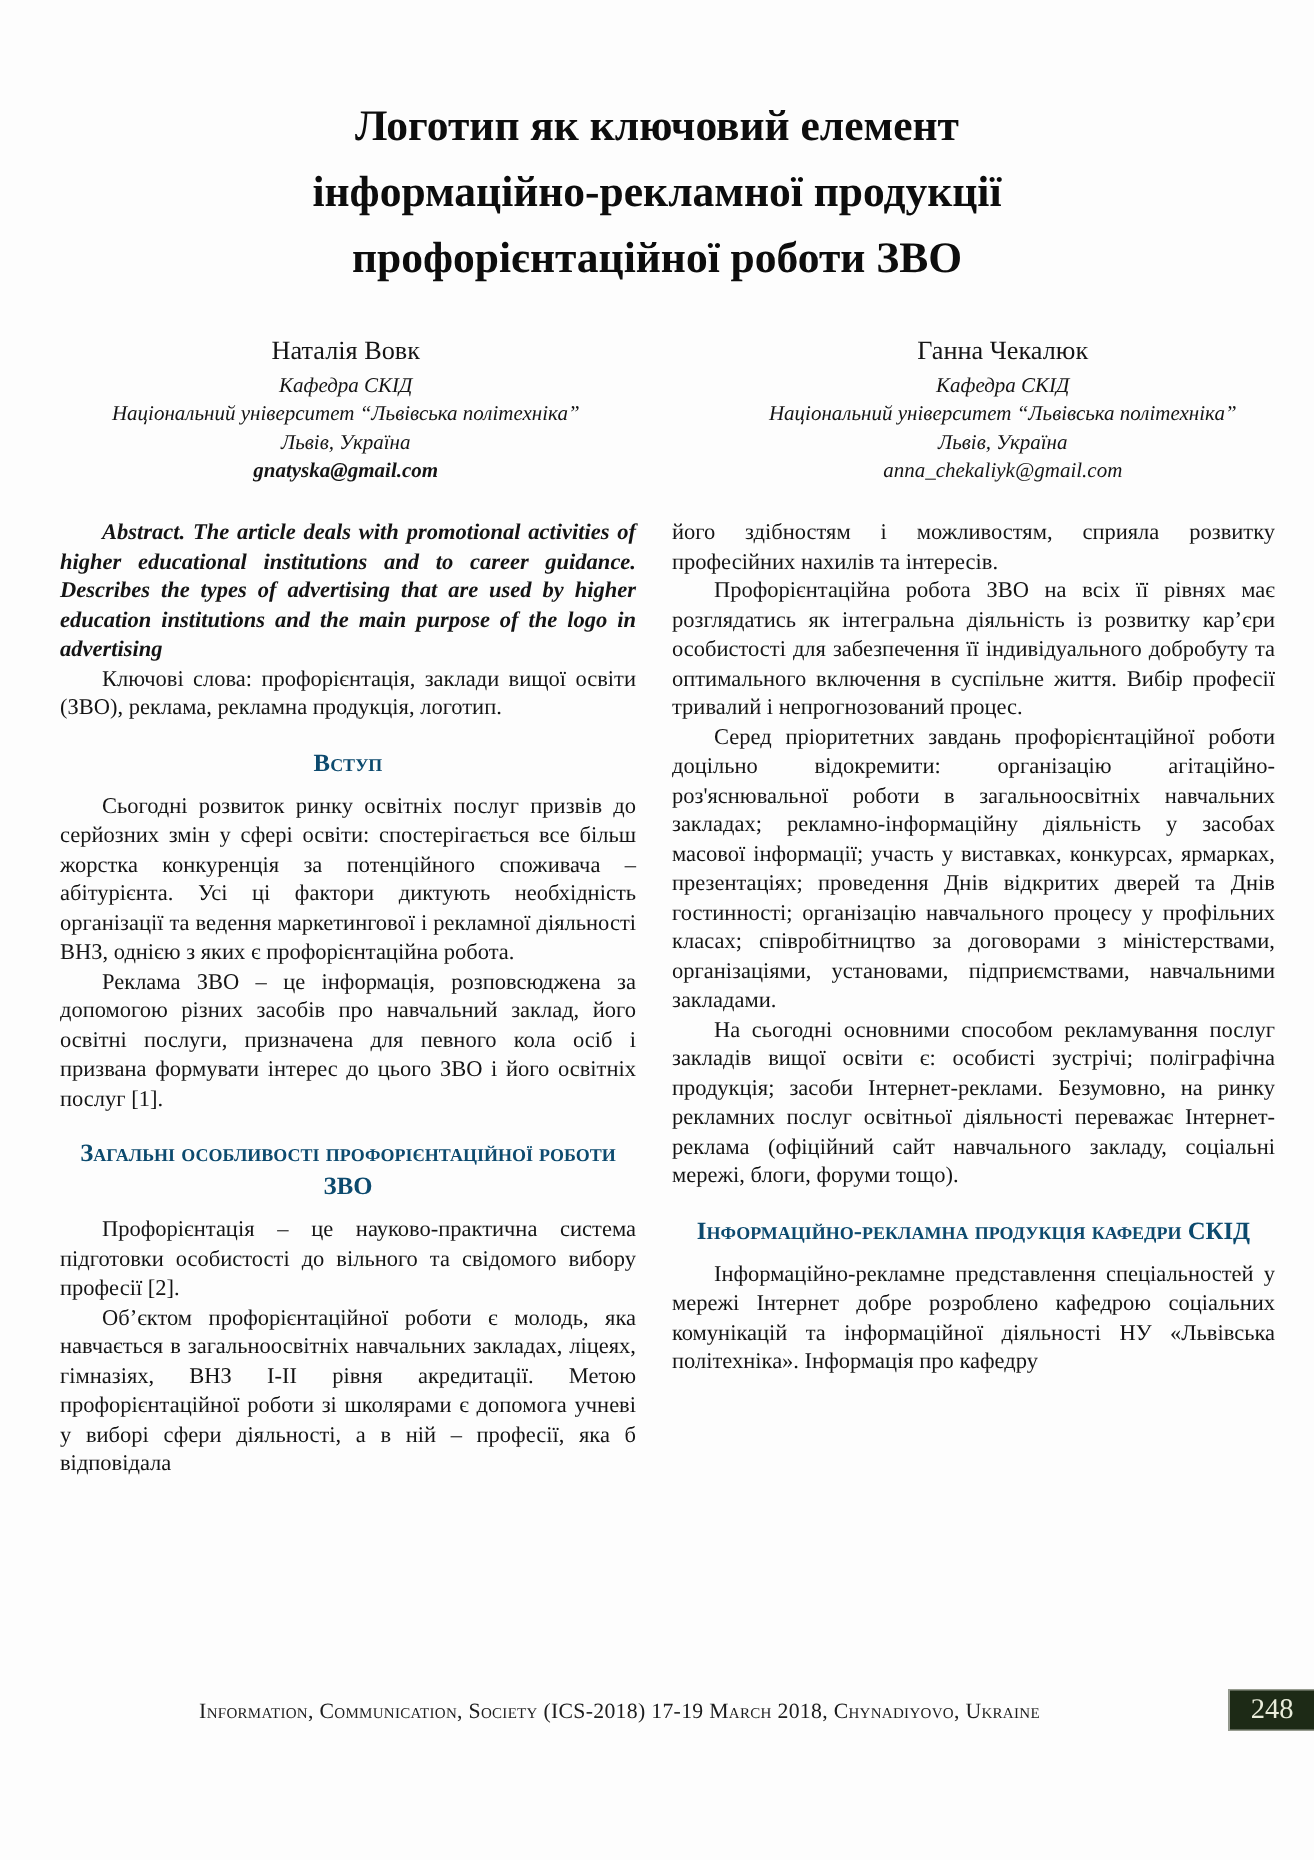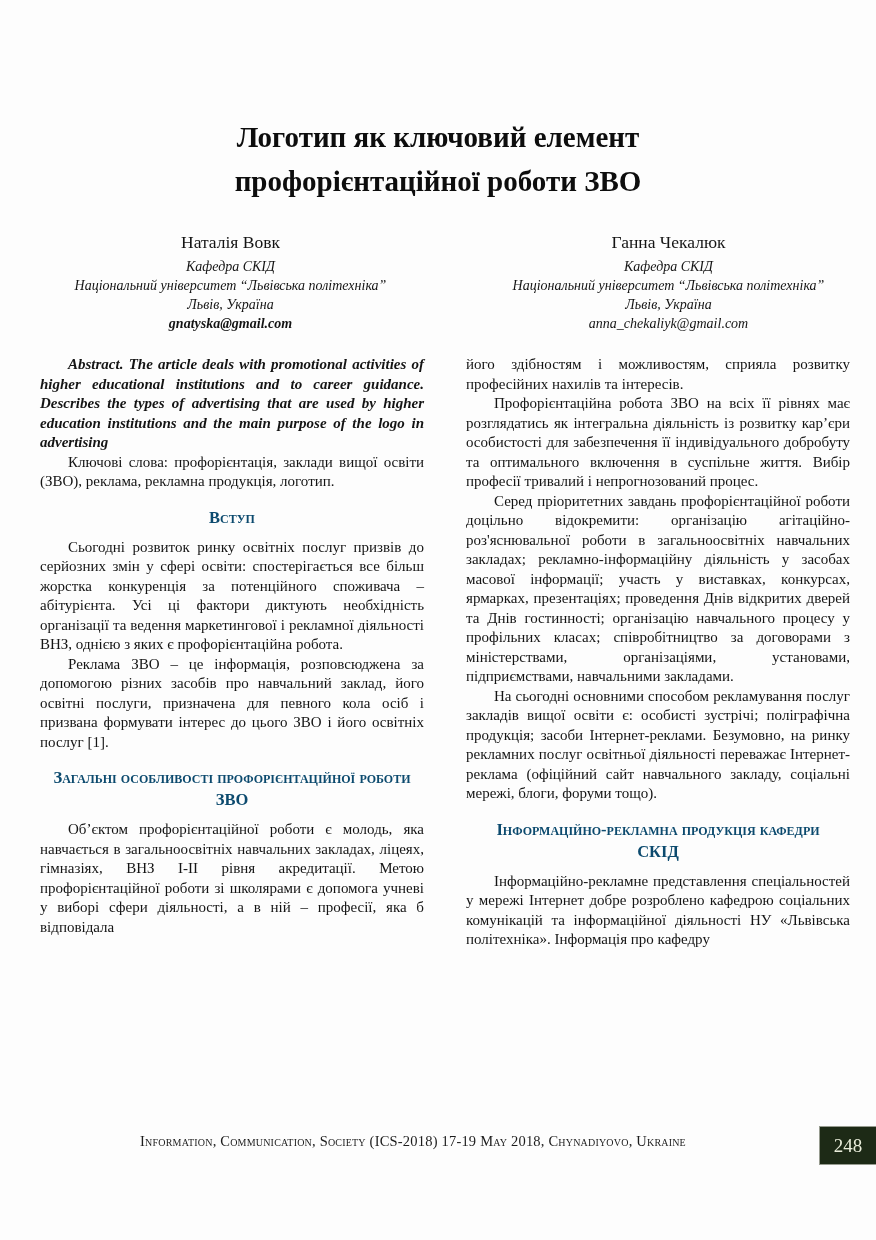--- a/index.html
+++ b/index.html
@@ -6,38 +6,38 @@
   .paper {
     position:relative;
     width:876px; height:1240px;
     background:#fdfdfd;
     font-family:"Liberation Serif", serif;
     color:#141414;
     overflow:hidden;
     box-sizing:border-box;
   }
   .title {
-    padding-top:115px;
+    padding-top:62px;
     text-align:center;
     font-weight:bold;
     font-size:29px;
     line-height:44px;
     color:#0d0d0d;
   }
   .title div { white-space:nowrap; }
   .authors { display:flex; margin-top:28px; }
   .author { width:50%; text-align:center;padding-left:23px; }
   .author .name { font-size:17.5px; line-height:22px; margin-bottom:4px; }
   .author .affil { font-style:italic; font-size:14px; line-height:19px; }
   .author .email { font-size:14px; line-height:19px; font-style:italic; }
   .author.first .email { font-weight:bold; }
   .columns {
     display:flex;
     margin:22px 26px 0 40px;
-    gap:42px;
+    gap:24px;
   }
   .col-left { width:384px; flex:none; }
   .col-right { flex:1; }
   p.body {
     font-size:15px;
     line-height:19.5px;
     text-align:justify;
     text-indent:28px;
     margin:0;
   }
@@ -58,21 +58,21 @@
     left:60px; right:110px; top:1133px;
     text-align:center;
     font-variant:small-caps;
     font-size:14.5px;
     letter-spacing:0.2px;
     color:#1c1c1c;
   }
   .page-badge {
     position:absolute;
     right:0; top:1126px;
-    width:57px; height:39px;
+    width:57px; height:28px;
     box-sizing:border-box;
     border:1px solid #979c90;
     border-right:none;
     display:flex; align-items:center; justify-content:center;
     font-size:19px;
   }
   .watermark {
     position:absolute;
     left:0; right:0; top:1240px;
     text-align:center;
@@ -81,20 +81,21 @@
     color:#9e9e9e;
   }
 </style>
 </head>
 <body>
 
 <div class="paper">
 
   <div class="title">
     <div>Логотип як ключовий елемент</div>
+    <div>інформаційно-рекламної продукції</div>
     <div>профорієнтаційної роботи ЗВО</div>
   </div>
 
   <div class="authors">
     <div class="author first">
       <div class="name">Наталія Вовк</div>
       <div class="affil">Кафедра СКІД</div>
       <div class="affil">Національний університет “Львівська політехніка”</div>
       <div class="affil">Львів, Україна</div>
       <div class="email">gnatyska@gmail.com</div>
@@ -110,33 +111,34 @@
 
   <div class="columns">
 
     <div class="col-left">
       <p class="body abstract">Abstract. The article deals with promotional activities of higher educational institutions and to career guidance. Describes the types of advertising that are used by higher education institutions and the main purpose of the logo in advertising</p>
       <p class="body keywords">Ключові слова: профорієнтація, заклади вищої освіти (ЗВО), реклама, рекламна продукція, логотип.</p>
       <div class="sec-heading">Вступ</div>
       <p class="body">Сьогодні розвиток ринку освітніх послуг призвів до серйозних змін у сфері освіти: спостерігається все більш жорстка конкуренція за потенційного споживача – абітурієнта. Усі ці фактори диктують необхідність організації та ведення маркетингової і рекламної діяльності ВНЗ, однією з яких є профорієнтаційна робота.</p>
       <p class="body">Реклама ЗВО – це інформація, розповсюджена за допомогою різних засобів про навчальний заклад, його освітні послуги, призначена для певного кола осіб і призвана формувати інтерес до цього ЗВО і його освітніх послуг [1].</p>
       <div class="sec-heading">Загальні особливості профорієнтаційної роботи ЗВО</div>
+      <p class="body">Профорієнтація – це науково-практична система підготовки особистості до вільного та свідомого вибору професії [2].</p>
       <p class="body">Об’єктом профорієнтаційної роботи є молодь, яка навчається в загальноосвітніх навчальних закладах, ліцеях, гімназіях, ВНЗ І-ІІ рівня акредитації.  Метою профорієнтаційної роботи зі школярами є допомога учневі у виборі сфери діяльності, а в ній – професії, яка б відповідала</p>
     </div>
 
     <div class="col-right">
       <p class="body noindent">його здібностям і можливостям, сприяла розвитку професійних нахилів та інтересів.</p>
       <p class="body">Профорієнтаційна робота ЗВО на всіх її рівнях має розглядатись як інтегральна діяльність із розвитку кар’єри особистості для забезпечення її індивідуального добробуту та оптимального включення в суспільне життя. Вибір професії тривалий і непрогнозований процес.</p>
       <p class="body">Серед пріоритетних завдань профорієнтаційної роботи доцільно відокремити: організацію агітаційно-роз'яснювальної роботи в загальноосвітніх навчальних закладах; рекламно-інформаційну діяльність у засобах масової інформації; участь у виставках, конкурсах, ярмарках, презентаціях; проведення Днів відкритих дверей та Днів гостинності; організацію навчального процесу у профільних класах; співробітництво за договорами з міністерствами, організаціями, установами, підприємствами, навчальними закладами.</p>
       <p class="body">На сьогодні основними способом рекламування послуг закладів вищої освіти є: особисті зустрічі; поліграфічна продукція; засоби Інтернет-реклами. Безумовно, на ринку рекламних послуг освітньої діяльності переважає Інтернет-реклама (офіційний сайт навчального закладу, соціальні мережі, блоги, форуми тощо).</p>
       <div class="sec-heading">Інформаційно-рекламна продукція кафедри СКІД</div>
       <p class="body">Інформаційно-рекламне представлення спеціальностей у мережі Інтернет добре розроблено кафедрою соціальних комунікацій та інформаційної діяльності НУ «Львівська політехніка». Інформація про кафедру</p>
     </div>
 
   </div>
 
-  <div class="footer-line">Information, Communication, Society (ICS-2018) 17-19 May 2018, Chynadiyovo, Ukraine</div>
+  <div class="footer-line">Information, Communication, Society (ICS-2018) 17-19 March 2018, Chynadiyovo, Ukraine</div>
 
   <div class="page-badge" style="background: rgb(29, 42, 22); color: rgb(233, 237, 218);">248</div>
 
   <div class="watermark" style="color: rgb(158, 158, 158);">Lviv Polytechnic National University Institutional Repository http://ena.lp.edu.ua</div>
 
 </div>
 
 </body></html>

